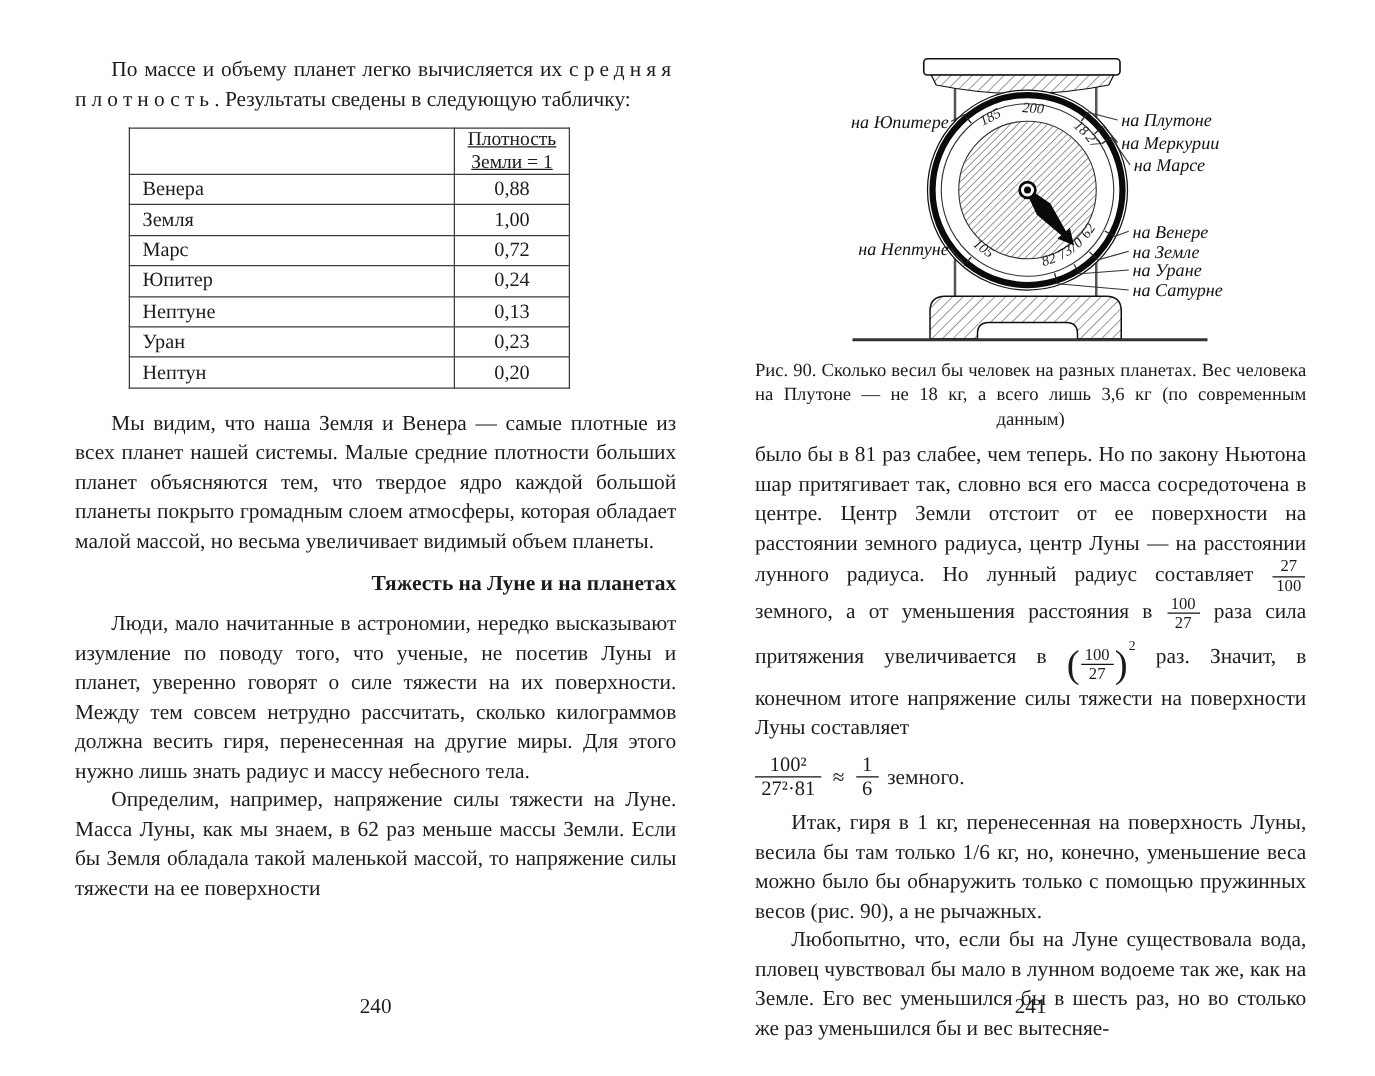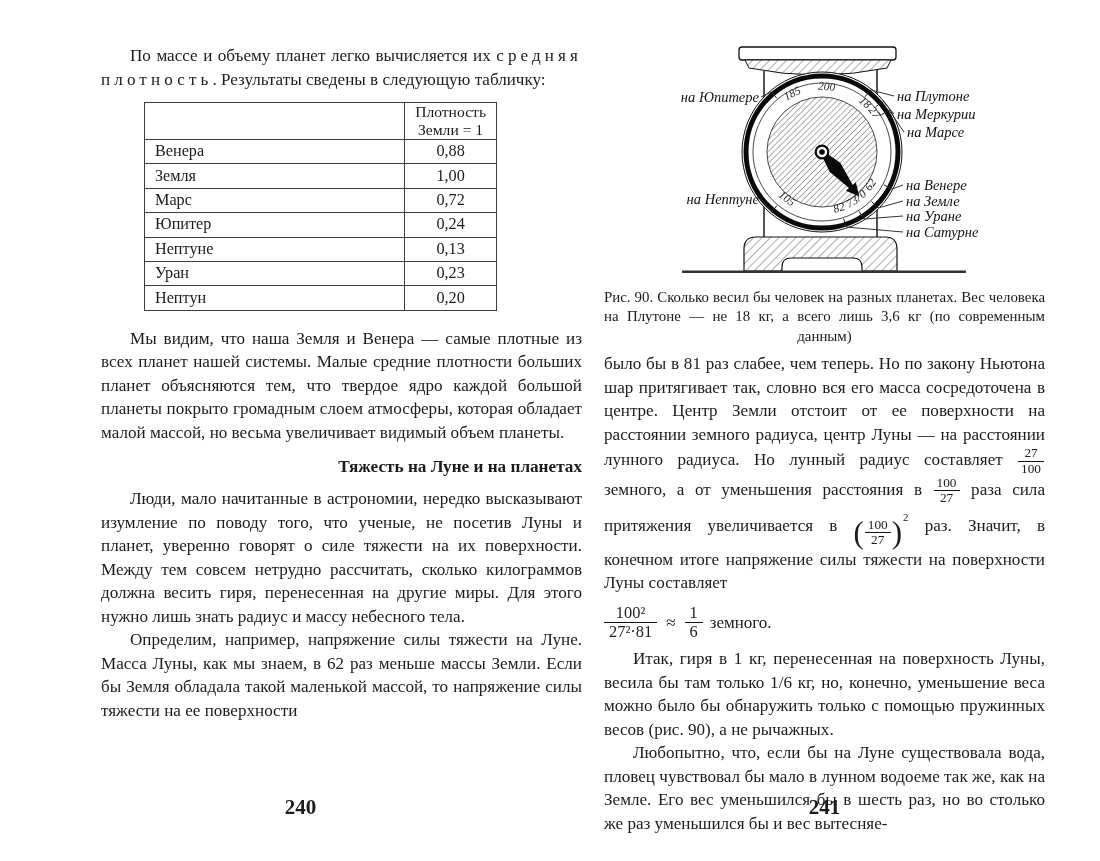--- a/index.html
+++ b/index.html
@@ -2,33 +2,33 @@
 <html><head>
 <meta charset="utf-8">
 <style>
   html,body{margin:0;padding:0;}
   body{
     width:1100px;height:861px;position:relative;background:#ffffff;
     font-family:"Liberation Serif","DejaVu Serif",serif;color:#1b1b1b;
     overflow:hidden;
   }
   .col{position:absolute;}
-  .col-left{left:60px;top:44px;width:481px;margin-left:41px;}
+  .col-left{left:60px;top:44px;width:481px;}
   .col-right{left:604px;top:30px;width:441px;}
   .body-text{font-size:17.1px;line-height:23.5px;text-align:justify;margin:0;}
   .indent{text-indent:29px;}
   .spaced{letter-spacing:0.24em;}
   .section-heading{font-weight:bold;text-align:right;font-size:17.2px;margin:13px 0 10px 0;}
 
   
   table.ptable{border-collapse:collapse;margin:11px 0 0 43px;width:353px;font-size:16.2px;}
   table.ptable td{border:1.2px solid #3c3c3c;padding:0 10px;height:23.4px;vertical-align:middle;}
   td.td-name{width:240px;}
   td.td-val{text-align:center;}
-  td.td-head{text-align:center;font-size:15.6px;}
+  td.td-head{text-align:center;font-size:15.6px;text-decoration:underline;}
   .namewrap{display:flex;align-items:baseline;}
   .dots{flex:1;margin:0 1px 0 7px;
         background:radial-gradient(circle,#2b2b2b 1.15px,rgba(0,0,0,0) 1.5px) repeat-x left bottom 4px;
         background-size:7.4px 3px;}
 
   
   .figure-wrap svg{display:block;}
   .caption{font-size:14.9px;line-height:19.4px;margin:6px 0 0 0;text-align:justify;text-align-last:center;font-family:Liberation Serif, serif;}
 
   
@@ -39,21 +39,21 @@
   .pfrac .paren{font-size:31px;font-weight:400;vertical-align:-0.18em;line-height:0;}
   .pfrac .pexp{font-size:11px;vertical-align:16px;margin-left:1px;}
 
   
   .formula{display:flex;justify-content:flex-start;align-items:center;gap:9px;margin:9px 0 6px 0;font-size:17px;}
   .bfrac{text-align:center;line-height:1.12;font-size:16.4px;}
   .bfrac .fnum{display:block;border-bottom:1.2px solid #111;padding:0 5px;}
   .bfrac .fden{display:block;padding:0 5px;}
   .formula .suffix{margin-left:-2px;}
 
-  .pagenum{position:absolute;top:795px;text-align:center;font-weight:bold;font-size:21px;}
+  .pagenum{position:absolute;top:795px;text-align:center;font-weight:normal;font-size:17px;}
   .pagenum-left{left:60px;width:481px;}
   .pagenum-right{left:604px;width:441px;}
 
   .rp-body{margin-top:6px;}
   p.flowpara{margin:0;}
 </style>
 </head>
 <body>
 
 <div class="col col-left">

